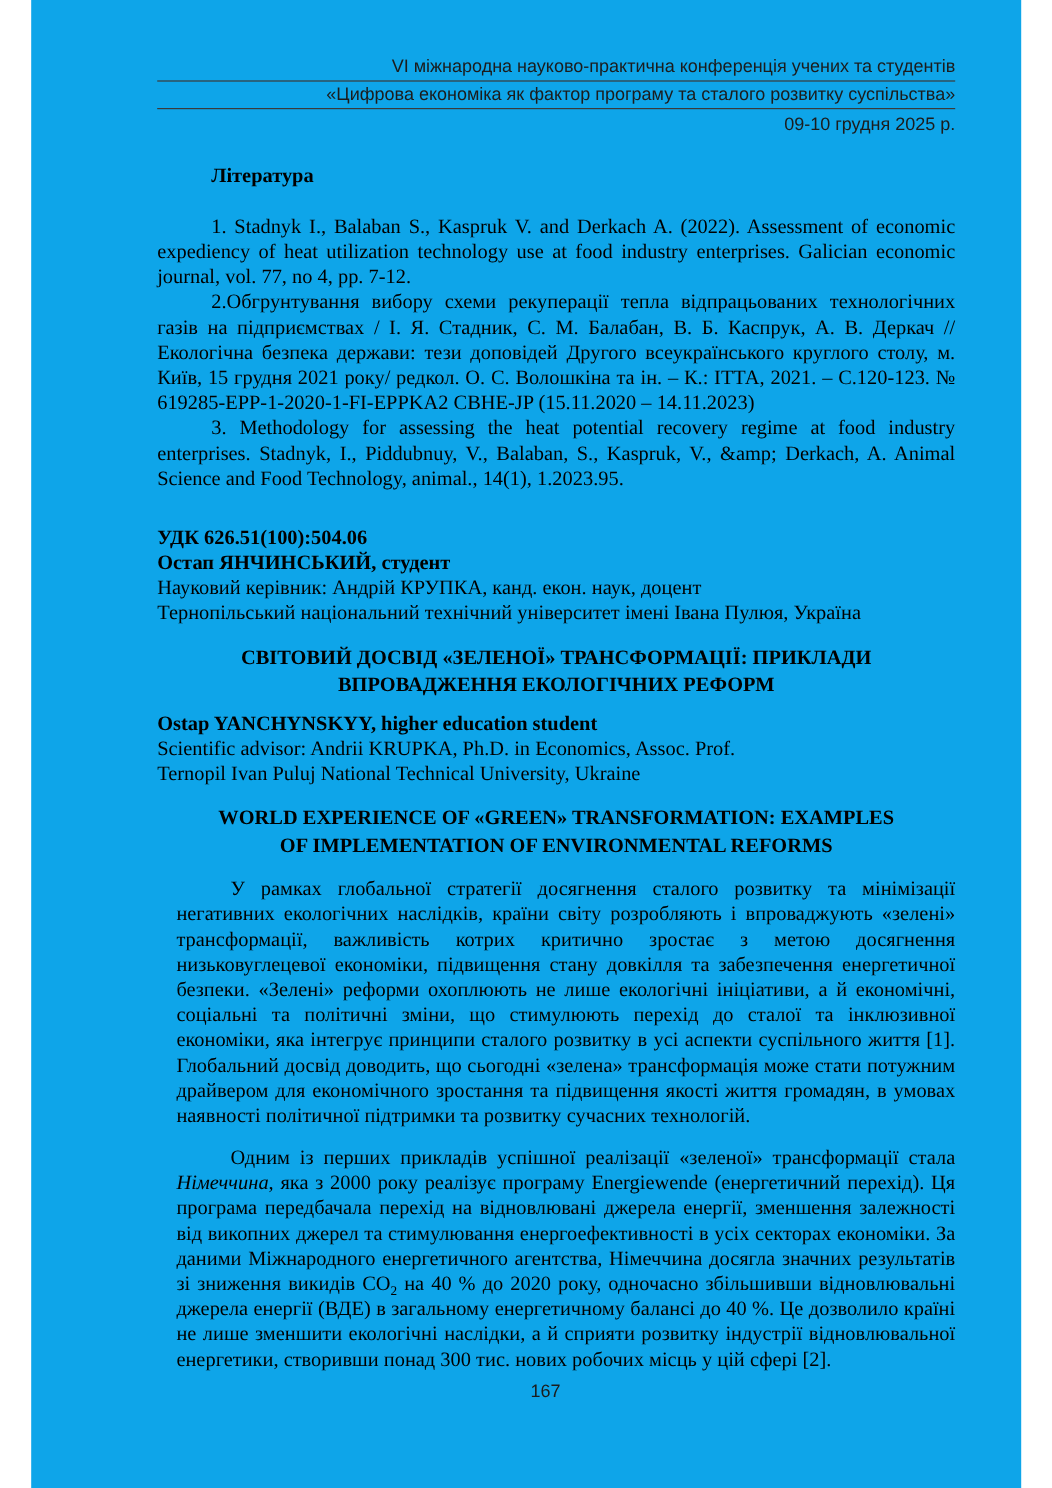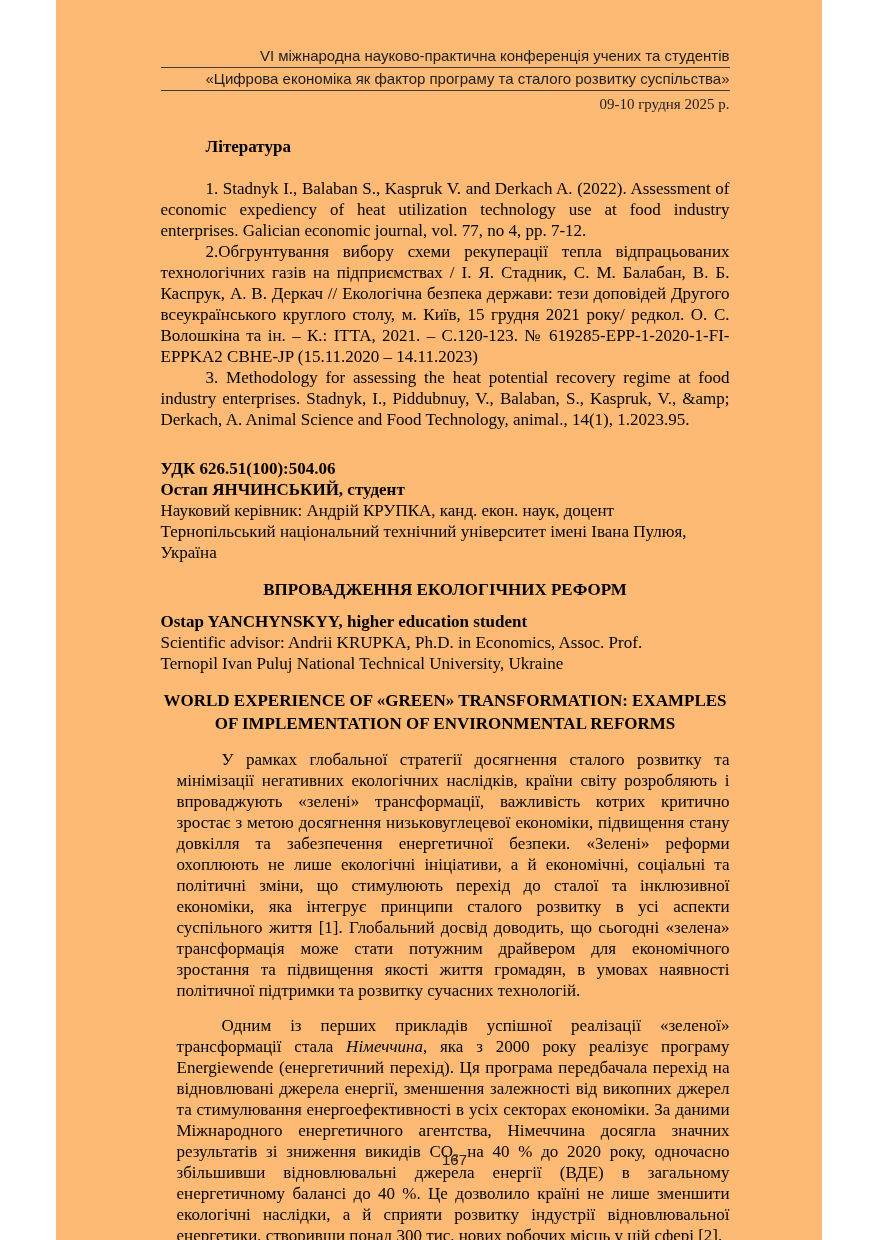--- a/index.html
+++ b/index.html
@@ -1,40 +1,40 @@
 <!DOCTYPE html>
 <html lang="uk"><head>
 <meta charset="utf-8">
 <style>
   html, body { margin: 0; padding: 0; background: #ffffff; }
   .page {
     position: relative;
-    width: 766px;
+    width: 825px;
     height: 1240px;
     margin: 0 auto;
-    background: #fdba74;
+    background: #0ea5e9;
     box-sizing: border-box;
-    padding: 46px 92px 0 105px;
+    padding: 46px 55px 0 105px;
     color: #111111;
     overflow: hidden;
   }
   
   .running-header {
     font-family: "Liberation Sans", "DejaVu Sans", sans-serif;
     font-size: 15px;
     line-height: 20px;
     color: #1c1c1c;
     text-align: right;
   }
   .running-header .rule-line {
     border-bottom: 1.2px solid #3a3a3a;
     padding-bottom: 1px;
     margin-bottom: 1px;
   }
-  .running-header .date-line { padding-top: 2px; font-family: Liberation Serif, serif; }
+  .running-header .date-line { padding-top: 2px; }
   
   .doc-body {
     font-family: "Liberation Serif", "DejaVu Serif", serif;
     font-size: 17px;
     line-height: 21px;
     color: #000000;
   }
   .lit-heading {
     font-weight: bold;
     margin: 22px 0 21px 45px;
@@ -93,20 +93,21 @@
     <p class="ref-paragraph">3. Methodology for assessing the heat potential recovery regime at food industry enterprises. Stadnyk, I., Piddubnuy, V., Balaban, S., Kaspruk, V., &amp;amp; Derkach, A. Animal Science and Food Technology, animal., 14(1), 1.2023.95.</p>
 
     <div class="meta-block">
       <p class="meta-line bold">УДК 626.51(100):504.06</p>
       <p class="meta-line bold">Остап ЯНЧИНСЬКИЙ, студент</p>
       <p class="meta-line">Науковий керівник: Андрій КРУПКА, канд. екон. наук, доцент</p>
       <p class="meta-line">Тернопільський національний технічний університет імені Івана Пулюя, Україна</p>
     </div>
 
     <div class="doc-title title-gap-after">
+      <div>СВІТОВИЙ ДОСВІД «ЗЕЛЕНОЇ» ТРАНСФОРМАЦІЇ: ПРИКЛАДИ</div>
       <div>ВПРОВАДЖЕННЯ ЕКОЛОГІЧНИХ РЕФОРМ</div>
     </div>
 
     <div class="en-meta-block">
       <p class="meta-line bold">Ostap YANCHYNSKYY, higher education student</p>
       <p class="meta-line">Scientific advisor: Andrii KRUPKA, Ph.D. in Economics, Assoc. Prof.</p>
       <p class="meta-line">Ternopil Ivan Puluj National Technical University, Ukraine</p>
     </div>
 
     <div class="doc-title">

